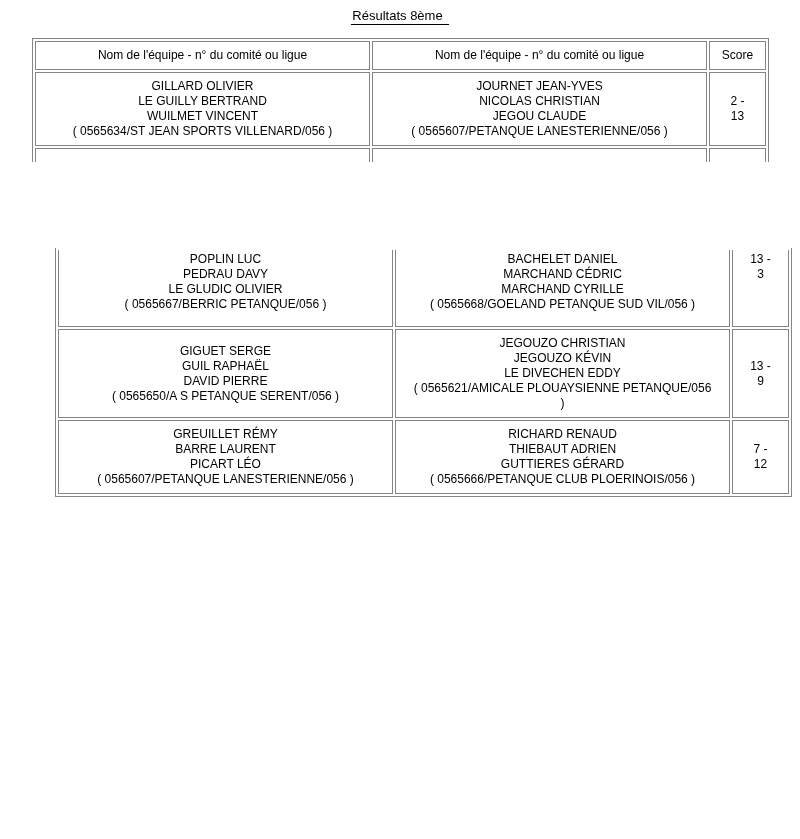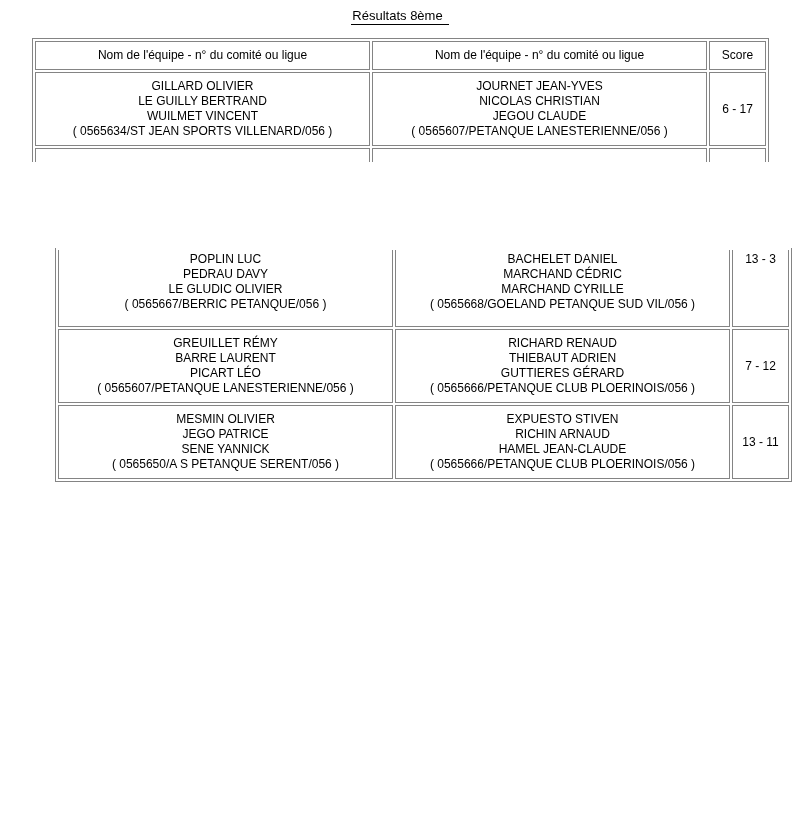--- a/index.html
+++ b/index.html
@@ -48,21 +48,21 @@
     margin-left: 23px;
   }
   table.results th,
   table.results td {
     border: 1px solid #848484;
     font-weight: normal;
     font-size: 12px;
     line-height: 15px;
     text-align: center;
     vertical-align: middle;
-    padding: 6px 9px;
+    padding: 6px 16px;
     background: #ffffff;
   }
   col.col-team { width: 335px; }
   col.col-score { width: 57px; }
   table.results th { padding: 6px 2px; }
   tr.cut-row td {
     border-top: none;
     vertical-align: top;
     padding-top: 2px;
     height: 68px;
@@ -92,21 +92,21 @@
           <th>Nom de l'équipe - n° du comité ou ligue</th>
           <th>Nom de l'équipe - n° du comité ou ligue</th>
           <th>Score</th>
         </tr>
         </tbody>
         <tbody id="tbody-top" style="display:contents"></tbody>
         <tbody>
           <tr>
             <td>GILLARD OLIVIER<br>LE GUILLY BERTRAND<br>WUILMET VINCENT<br>( 0565634/ST JEAN SPORTS VILLENARD/056 )</td>
             <td>JOURNET JEAN-YVES<br>NICOLAS CHRISTIAN<br>JEGOU CLAUDE<br>( 0565607/PETANQUE LANESTERIENNE/056 )</td>
-            <td>6 - 17</td>
+            <td>2 - 13</td>
           </tr>
           <tr class="stub-row">
           <td></td>
           <td></td>
           <td></td>
         </tr>
       </tbody>
     </table>
   </div>
 
@@ -119,26 +119,26 @@
           <col class="col-team">
           <col class="col-score">
       </colgroup>
       <tbody id="tbody-bottom">
           <tr class="cut-row">
             <td>POPLIN LUC<br>PEDRAU DAVY<br>LE GLUDIC OLIVIER<br>( 0565667/BERRIC PETANQUE/056 )</td>
             <td>BACHELET DANIEL<br>MARCHAND CÉDRIC<br>MARCHAND CYRILLE<br>( 0565668/GOELAND PETANQUE SUD VIL/056 )</td>
             <td>13 - 3</td>
           </tr>
           <tr>
+            <td>GIGUET SERGE<br>GUIL RAPHAËL<br>DAVID PIERRE<br>( 0565650/A S PETANQUE SERENT/056 )</td>
+            <td>JEGOUZO CHRISTIAN<br>JEGOUZO KÉVIN<br>LE DIVECHEN EDDY<br>( 0565621/AMICALE PLOUAYSIENNE PETANQUE/056<br>)</td>
+            <td>13 - 9</td>
+          </tr>
+          <tr>
             <td>GREUILLET RÉMY<br>BARRE LAURENT<br>PICART LÉO<br>( 0565607/PETANQUE LANESTERIENNE/056 )</td>
             <td>RICHARD RENAUD<br>THIEBAUT ADRIEN<br>GUTTIERES GÉRARD<br>( 0565666/PETANQUE CLUB PLOERINOIS/056 )</td>
             <td>7 - 12</td>
-          </tr>
-          <tr>
-            <td>MESMIN OLIVIER<br>JEGO PATRICE<br>SENE YANNICK<br>( 0565650/A S PETANQUE SERENT/056 )</td>
-            <td>EXPUESTO STIVEN<br>RICHIN ARNAUD<br>HAMEL JEAN-CLAUDE<br>( 0565666/PETANQUE CLUB PLOERINOIS/056 )</td>
-            <td>13 - 11</td>
           </tr>
         </tbody>
     </table>
   </div>
 
 </div>
 
 </body></html>

